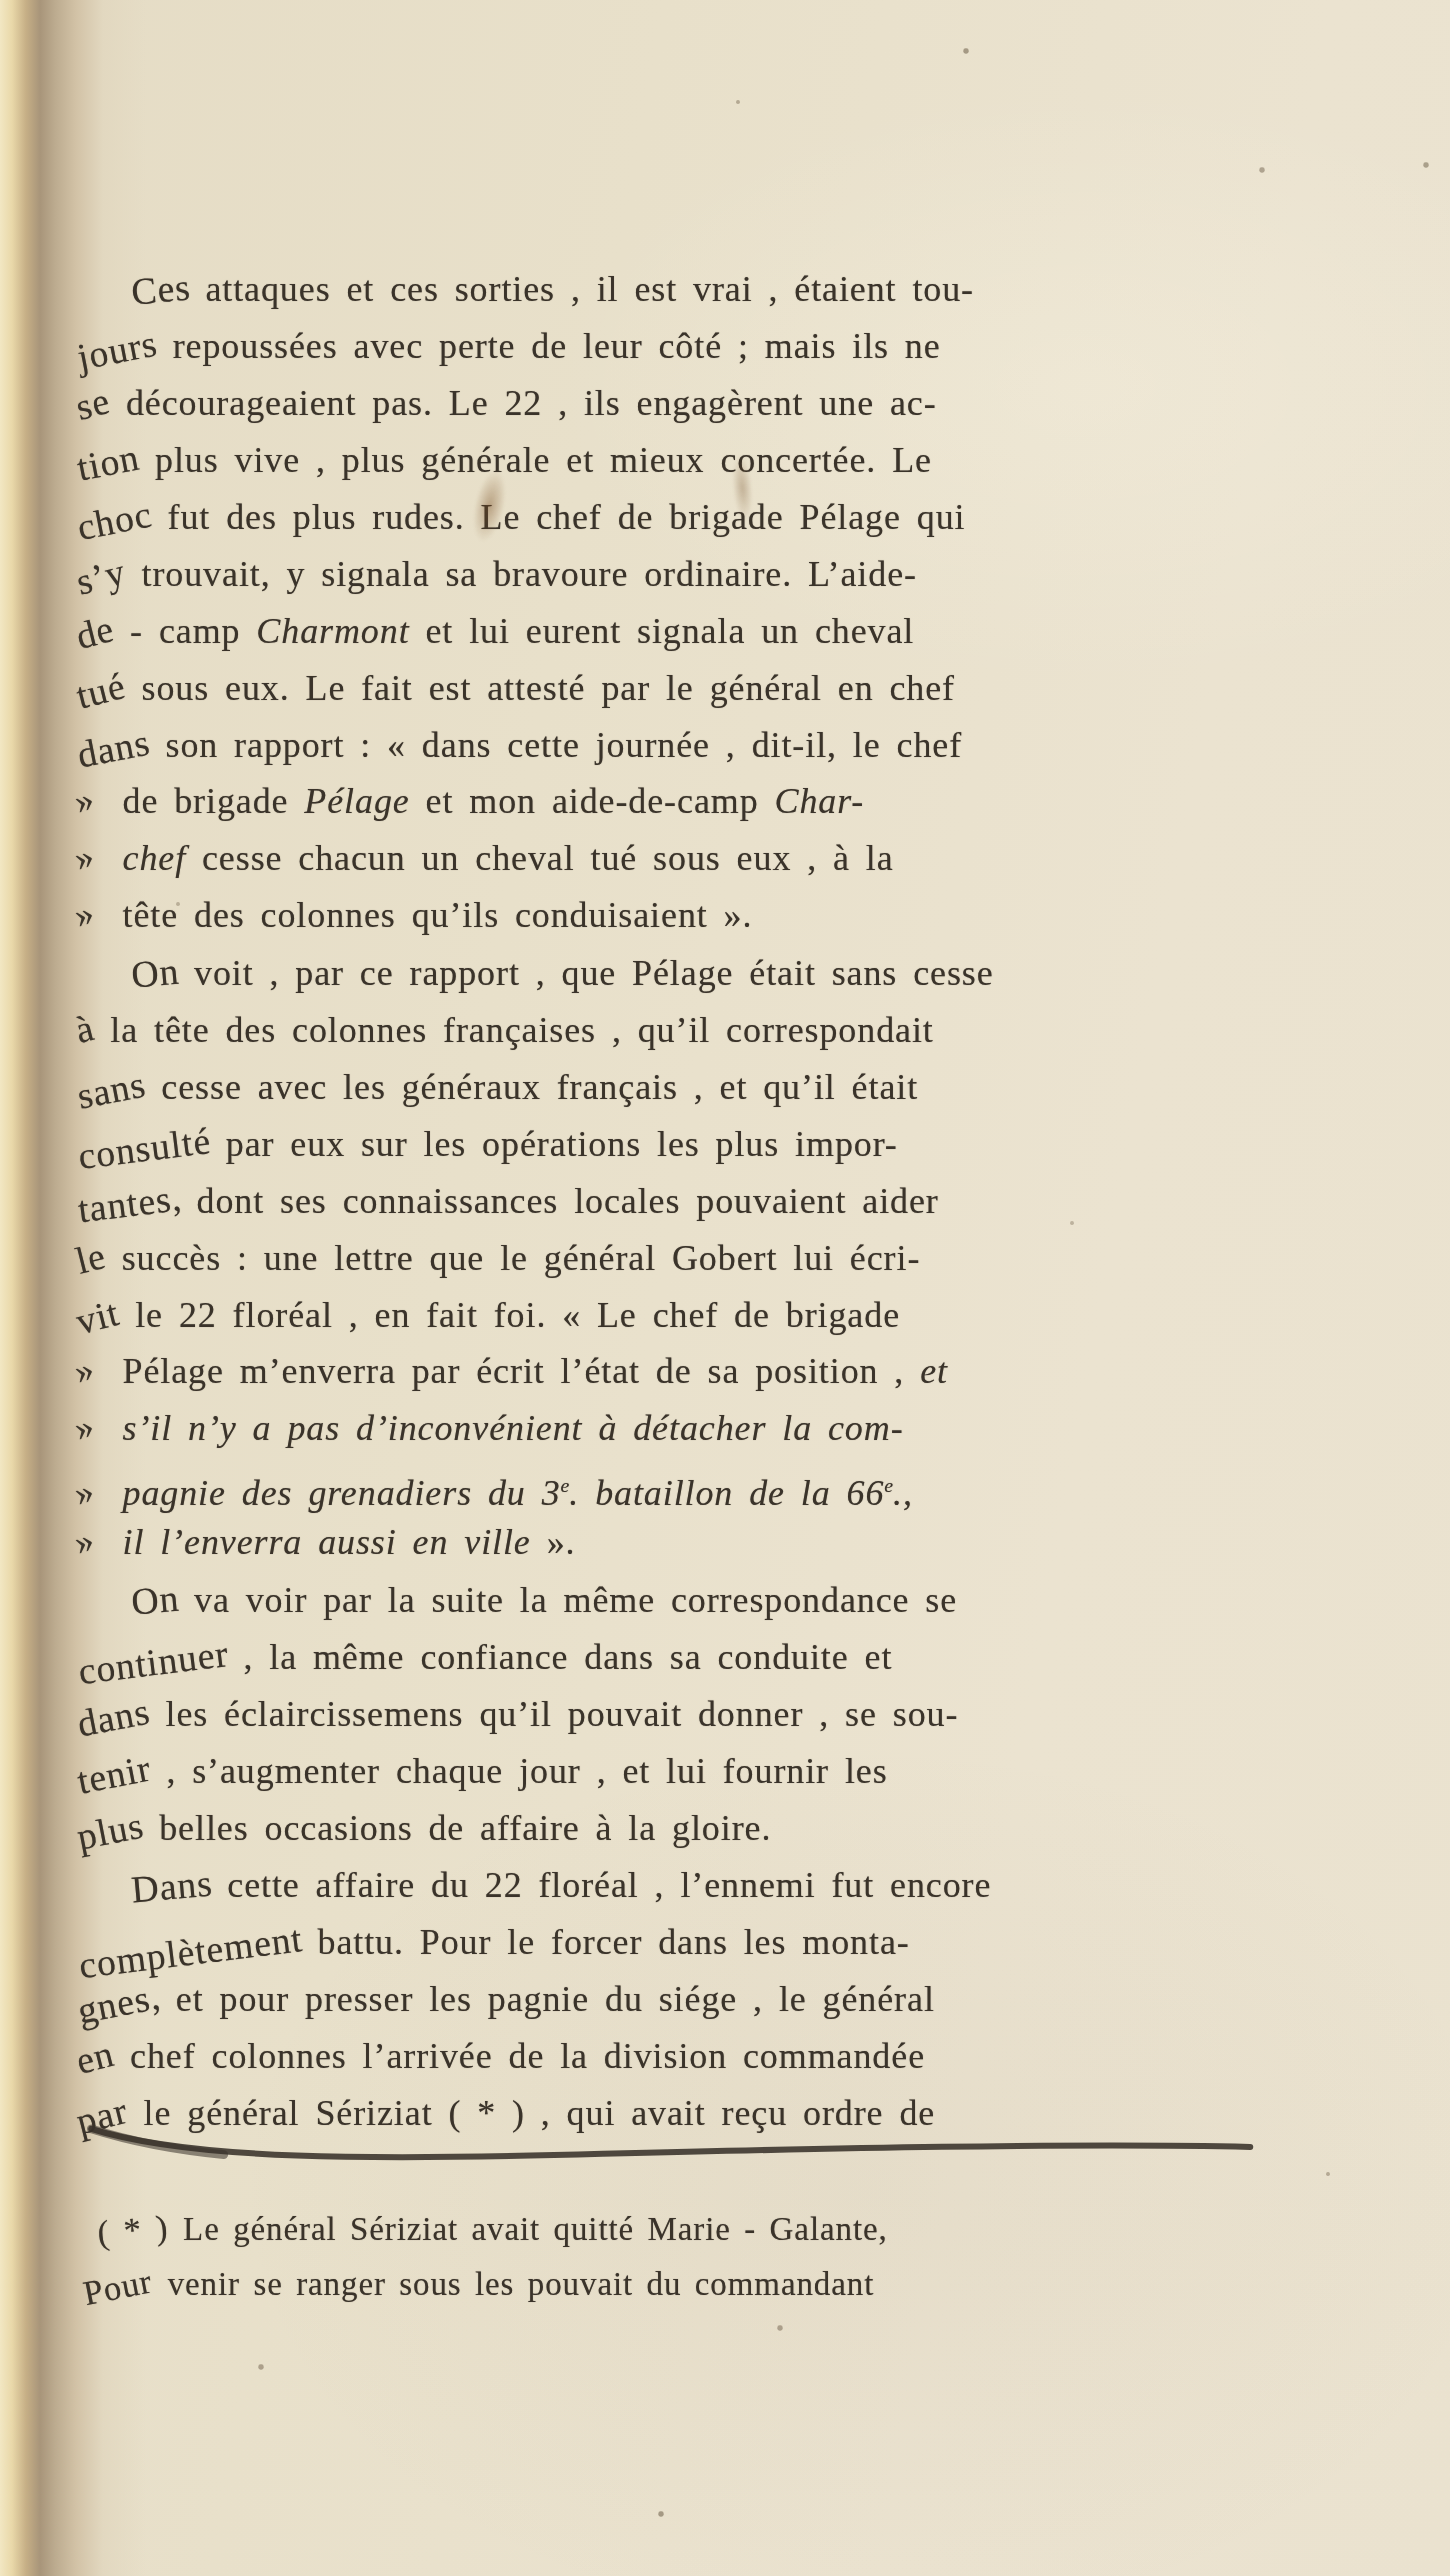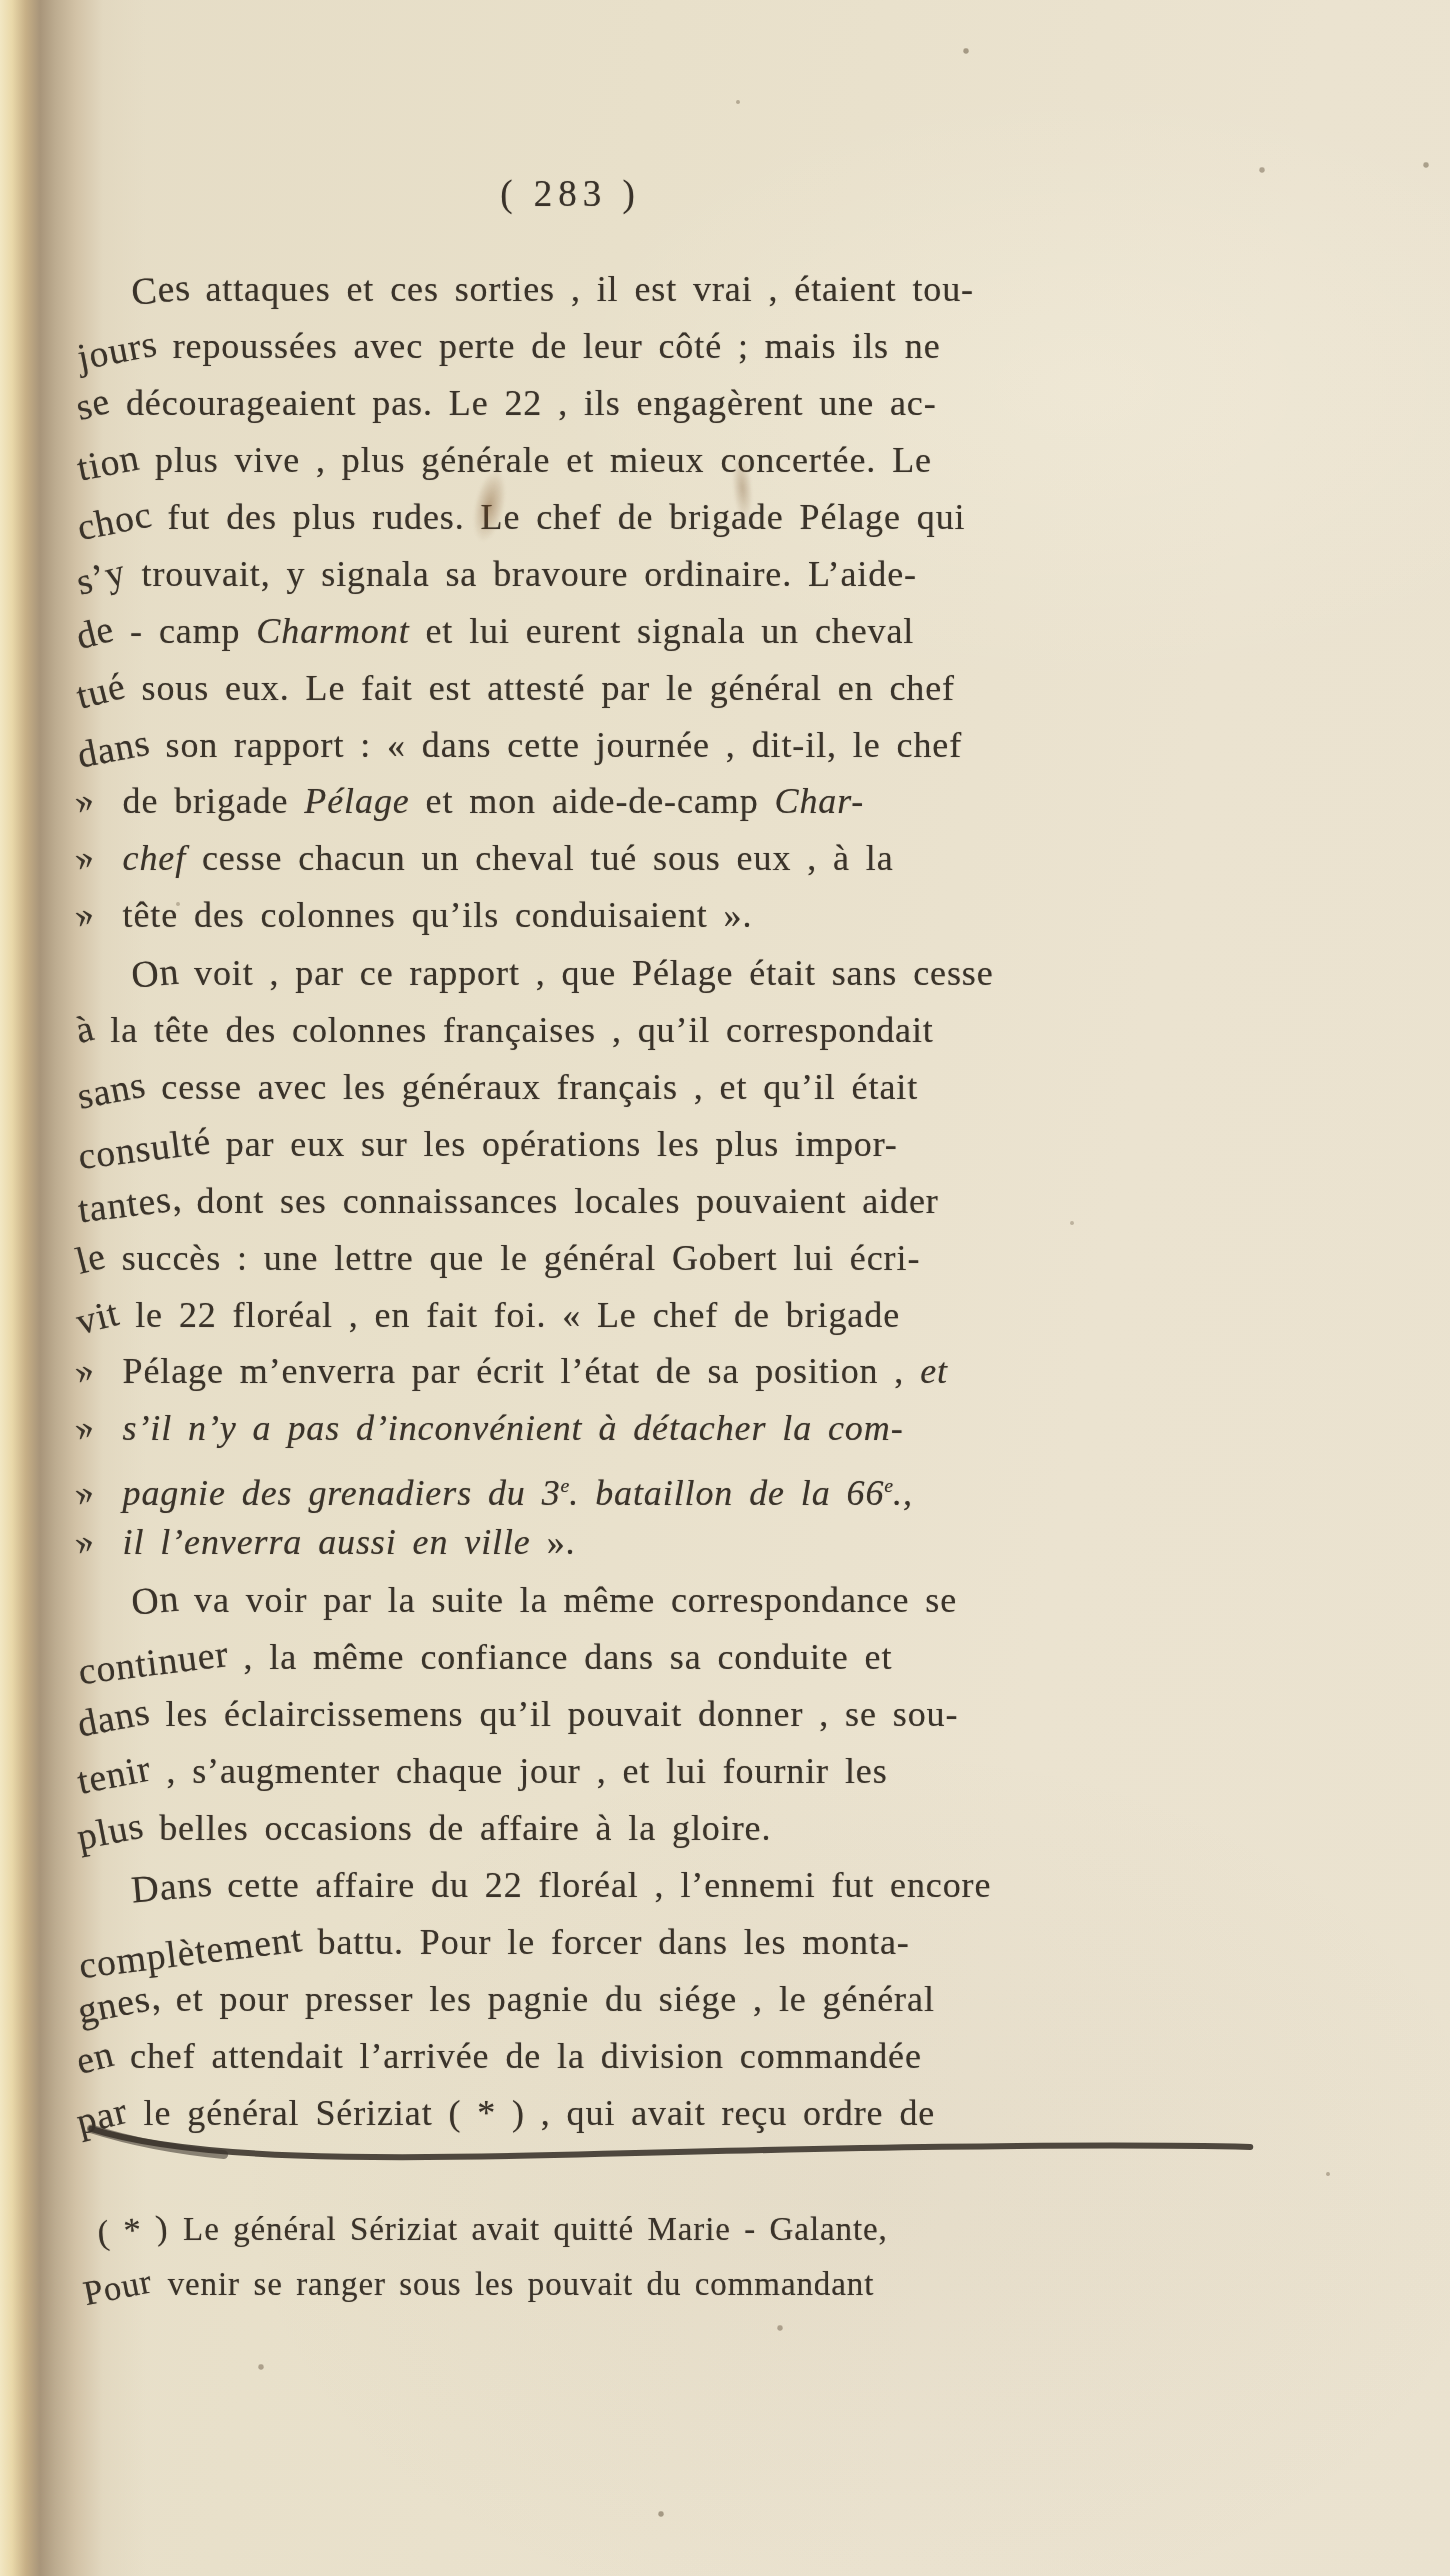--- a/index.html
+++ b/index.html
@@ -79,21 +79,20 @@
       177px 903px 0 0.9px rgba(82,66,44,.30);
   }
 </style>
 </head>
 <body>
 
 <div class="page">
   <div class="texture"></div>
   <div class="gutter"></div>
 
-  <div class="pagenum">( 283 )</div>
 
   <div class="textblock" id="body-lines">
       <div class="line indent"><span class="lead" style="transform: rotate(-5deg) translate(-1.7px, -1.7px);">Ces</span><span class="rest"><span class="">attaques et ces sorties , il est vrai , étaient tou-</span></span></div>
       <div class="line"><span class="lead" style="transform: rotate(-11deg) translate(-1.7px, -3.4px);">jours</span><span class="rest"><span class="">repoussées avec perte de leur côté ; mais ils ne</span></span></div>
       <div class="line"><span class="lead" style="transform: rotate(-14deg) translate(-1.7px, -3.4px);">se</span><span class="rest"><span class="">décourageaient pas. Le 22 , ils engagèrent une ac-</span></span></div>
       <div class="line"><span class="lead" style="transform: rotate(-11deg) translate(-1.7px, -3.4px);">tion</span><span class="rest"><span class="">plus vive , plus générale et mieux concertée. Le</span></span></div>
       <div class="line"><span class="lead" style="transform: rotate(-11deg) translate(-1.7px, -3.4px);">choc</span><span class="rest"><span class="">fut des plus rudes. Le chef de brigade Pélage qui</span></span></div>
       <div class="line"><span class="lead" style="transform: rotate(-14deg) translate(-1.7px, -3.4px);">s’y</span><span class="rest"><span class="">trouvait, y signala sa bravoure ordinaire. L’aide-</span></span></div>
       <div class="line"><span class="lead" style="transform: rotate(-14deg) translate(-1.7px, -3.4px);">de</span><span class="rest"><span class="">- camp </span><span class="it">Charmont</span><span class=""> et lui eurent signala un cheval</span></span></div>
       <div class="line"><span class="lead" style="transform: rotate(-14deg) translate(-1.7px, -3.4px);">tué</span><span class="rest"><span class="">sous eux. Le fait est attesté par le général en chef</span></span></div>
@@ -113,21 +112,21 @@
       <div class="line quote"><span class="lead" style="transform: rotate(-17deg) translate(-1.7px, -5.2px);">»</span><span class="rest"><span class="it">pagnie des grenadiers du 3</span><span class="it sup">e</span><span class="it">. bataillon de la 66</span><span class="it sup">e</span><span class="it">.,</span></span></div>
       <div class="line quote"><span class="lead" style="transform: rotate(-17deg) translate(-1.7px, -5.2px);">»</span><span class="rest"><span class="it">il l’enverra aussi en ville </span><span class="">».</span></span></div>
       <div class="line indent"><span class="lead" style="transform: rotate(-5deg) translate(-1.7px, -1.7px);">On</span><span class="rest"><span class="">va voir par la suite la même correspondance se</span></span></div>
       <div class="line"><span class="lead" style="transform: rotate(-7deg) translate(-1.7px, -3.4px);">continuer</span><span class="rest"><span class="">, la même confiance dans sa conduite et</span></span></div>
       <div class="line"><span class="lead" style="transform: rotate(-11deg) translate(-1.7px, -3.4px);">dans</span><span class="rest"><span class="">les éclaircissemens qu’il pouvait donner , se sou-</span></span></div>
       <div class="line"><span class="lead" style="transform: rotate(-11deg) translate(-1.7px, -3.4px);">tenir</span><span class="rest"><span class="">, s’augmenter chaque jour , et lui fournir les</span></span></div>
       <div class="line"><span class="lead" style="transform: rotate(-11deg) translate(-1.7px, -3.4px);">plus</span><span class="rest"><span class="">belles occasions de affaire à la gloire.</span></span></div>
       <div class="line indent"><span class="lead" style="transform: rotate(-5deg) translate(-1.7px, -1.7px);">Dans</span><span class="rest"><span class="">cette affaire du 22 floréal , l’ennemi fut encore</span></span></div>
       <div class="line"><span class="lead" style="transform: rotate(-7deg) translate(-1.7px, -3.4px);">complètement</span><span class="rest"><span class="">battu. Pour le forcer dans les monta-</span></span></div>
       <div class="line"><span class="lead" style="transform: rotate(-11deg) translate(-1.7px, -3.4px);">gnes,</span><span class="rest"><span class="">et pour presser les pagnie du siége , le général</span></span></div>
-      <div class="line"><span class="lead" style="transform: rotate(-14deg) translate(-1.7px, -3.4px);">en</span><span class="rest"><span class="">chef attendait l’arrivée de la division commandée</span></span></div>
+      <div class="line"><span class="lead" style="transform: rotate(-14deg) translate(-1.7px, -3.4px);">en</span><span class="rest"><span class="">chef colonnes l’arrivée de la division commandée</span></span></div>
       <div class="line"><span class="lead" style="transform: rotate(-14deg) translate(-1.7px, -3.4px);">par</span><span class="rest"><span class="">le général Sériziat ( * ) , qui avait reçu ordre de</span></span></div>
     </div>
 
   <svg class="rule-svg" viewBox="0 0 1684 2991" xmlns="http://www.w3.org/2000/svg">
     <path d="M 106 2472 C 220 2508, 430 2509, 700 2501 C 950 2495, 1250 2488, 1452 2493" fill="none" stroke="#39322a" stroke-width="7" stroke-linecap="round" opacity="0.88"></path>
     <path d="M 106 2472 C 150 2486, 200 2496, 260 2502" fill="none" stroke="#39322a" stroke-width="10" stroke-linecap="round" opacity="0.55"></path>
   </svg>
 
   <div class="footnote" id="footnote-lines">
       <div class="line indent"><span class="lead" style="transform: rotate(-5deg) translate(-1.7px, -1.7px);">( * )</span><span class="rest"><span class="">Le général Sériziat avait quitté Marie - Galante,</span></span></div>

